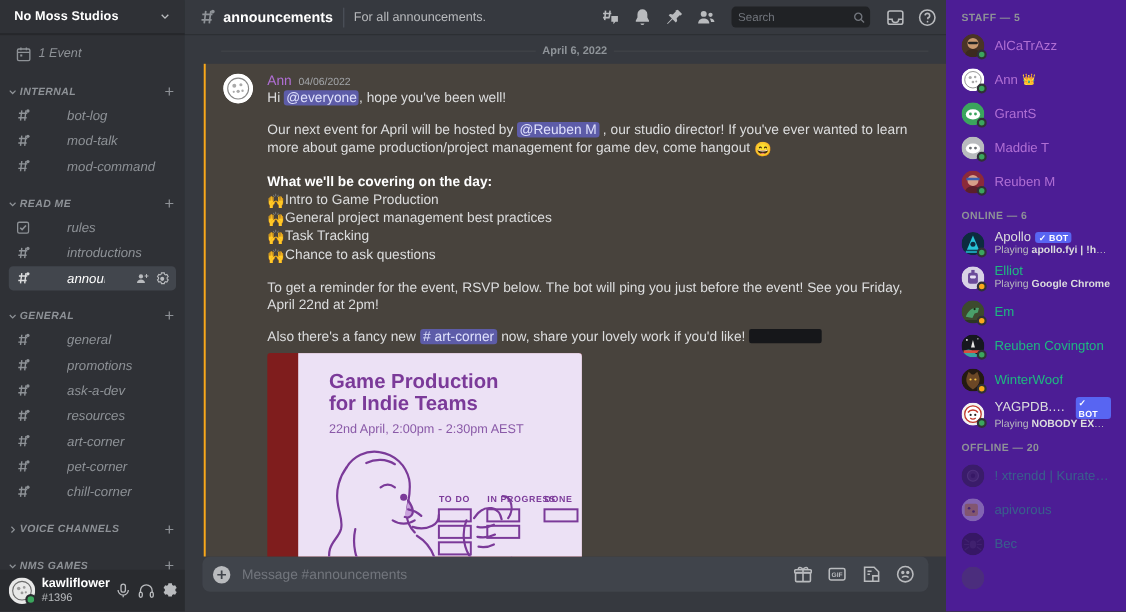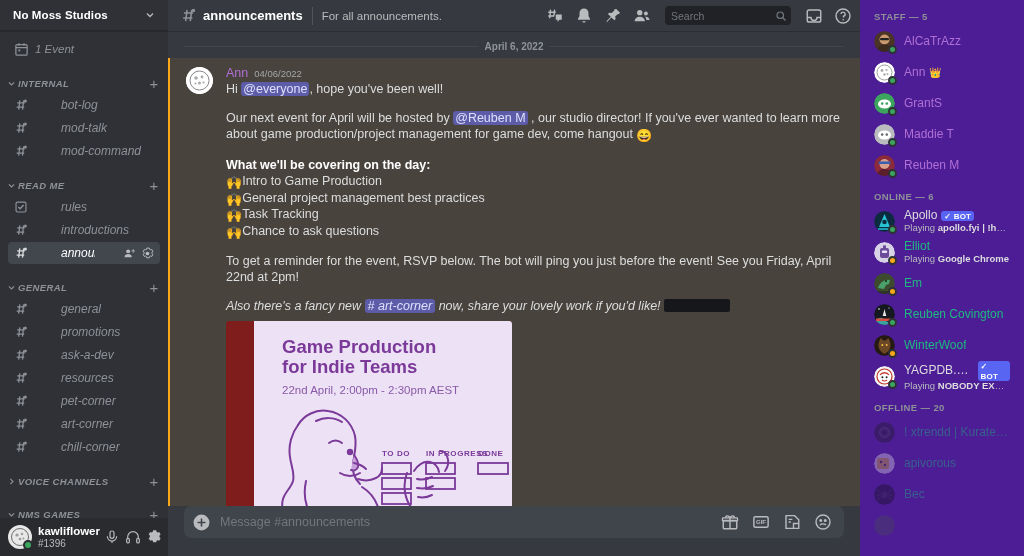--- a/index.html
+++ b/index.html
@@ -61,38 +61,38 @@
   .tb-icons { display: flex; align-items: center; gap: 11px; }
   .tb-icons .ti { width: 18px; height: 18px; color: #b9bbbe; cursor: pointer; }
   .search {
     width: 126px; height: 19px; background: #202225; border-radius: 4px;
     display: flex; align-items: center; padding: 0 4px 0 6px; margin: 0 3px; cursor: text;
   }
   .search input { background: transparent; border: 0; outline: 0; color: #dcddde; font-size: 10.5px; width: 100%; font-family: inherit; }
   .search input::placeholder { color: #72767d; }
   .search .si { width: 12px; height: 12px; color: #72767d; flex: 0 0 12px; }
 
-  .msgs { flex: 1; overflow: hidden; position: relative; }
+  .msgs { flex: 1; overflow: hidden; position: relative; margin-left: 17px; }
   .datesep { display: flex; align-items: center; margin: 10px 16px 0 16px; }
   .datesep .ln { flex: 1; height: 1px; background: #42454a; }
   .datesep .dt { font-size: 10px; font-weight: bold; color: #8f9499; padding: 0 6px; }
 
   .msg {
     display: flex; padding: 8px 16px 2px 16px; margin-top: 6px;
     background: #48433d; border-left: 2px solid #faa81a; position: relative;
   }
   .msg-av { width: 27px; height: 27px; border-radius: 50%; flex: 0 0 27px; margin-right: 13px; margin-top: 1px; overflow:hidden; background:#fff;}
   .msg-body { flex: 1; min-width: 0; }
   .msg-head { display: flex; align-items: baseline; gap: 6px; margin-bottom: 1px; }
   .msg-author { font-size: 12.5px; font-weight: 500; color: #b06fd4; cursor: pointer; }
   .msg-ts { font-size: 9.5px; color: #a3a6aa; }
   .line { font-size: 12.5px; line-height: 16px; color: #dcddde; margin-bottom: 1px; }
   .line.gap { margin-top: 13px; }
   .line.bold { font-weight: bold; color: #fff; }
-  .line.ital { font-style: italic; }
+  .line.ital { }
   .mention { background: #5d5ca8; color: #dee0fc; border-radius: 3px; padding: 0 2px; font-weight: 500; cursor: pointer; }
   .chanmention { background: #5d5ca8; color: #dee0fc; border-radius: 3px; padding: 0 3px; font-weight: 500; cursor: pointer; }
   .redact { display: inline-block; width: 66px; height: 13px; background: #16171a; border-radius: 2px; vertical-align: -2px; margin-left: 3px; }
   .bullets { margin-top: 0px; }
   .bul { font-size: 12.5px; line-height: 15.5px; color: #dcddde; }
   .em { font-size: 13px; vertical-align: -2px; }
 
   .attach { margin-top: 7px; width: 286px; height: 204px; border-radius: 3px; overflow: hidden; cursor: pointer; background: #7f1d1d; position: relative; padding-left: 28px; }
 
   .composer { padding: 0 16px 18px 16px; }
@@ -246,28 +246,28 @@
               <path d="M5.5 8.5h13M4.5 15.5h13M10 4L8 20M16.5 4l-2 16"></path>
               <circle cx="19.5" cy="5" r="2.6" fill="currentColor" stroke="none"></circle>
             </svg>
             <span class="chan-label">resources</span>
           </div>
           <div class="chan">
             <svg class="hash" viewBox="0 0 24 24" fill="none" stroke="currentColor" stroke-width="2.2">
               <path d="M5.5 8.5h13M4.5 15.5h13M10 4L8 20M16.5 4l-2 16"></path>
               <circle cx="19.5" cy="5" r="2.6" fill="currentColor" stroke="none"></circle>
             </svg>
+            <span class="chan-label">art-corner</span>
+          </div>
+          <div class="chan">
+            <svg class="hash" viewBox="0 0 24 24" fill="none" stroke="currentColor" stroke-width="2.2">
+              <path d="M5.5 8.5h13M4.5 15.5h13M10 4L8 20M16.5 4l-2 16"></path>
+              <circle cx="19.5" cy="5" r="2.6" fill="currentColor" stroke="none"></circle>
+            </svg>
             <span class="chan-label">pet-corner</span>
-          </div>
-          <div class="chan">
-            <svg class="hash" viewBox="0 0 24 24" fill="none" stroke="currentColor" stroke-width="2.2">
-              <path d="M5.5 8.5h13M4.5 15.5h13M10 4L8 20M16.5 4l-2 16"></path>
-              <circle cx="19.5" cy="5" r="2.6" fill="currentColor" stroke="none"></circle>
-            </svg>
-            <span class="chan-label">art-corner</span>
           </div>
           <div class="chan">
             <svg class="hash" viewBox="0 0 24 24" fill="none" stroke="currentColor" stroke-width="2.2">
               <path d="M5.5 8.5h13M4.5 15.5h13M10 4L8 20M16.5 4l-2 16"></path>
               <circle cx="19.5" cy="5" r="2.6" fill="currentColor" stroke="none"></circle>
             </svg>
             <span class="chan-label">chill-corner</span>
           </div>
           <div class="cat">
             <svg class="cat-arrow" viewBox="0 0 24 24" fill="none" stroke="currentColor" stroke-width="3">

